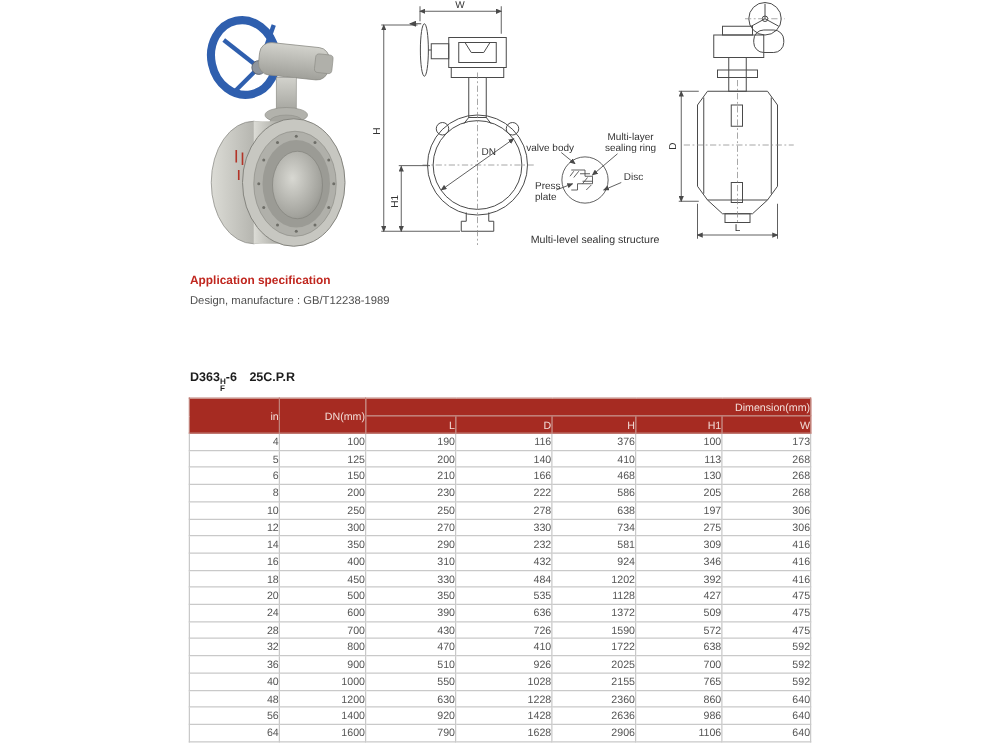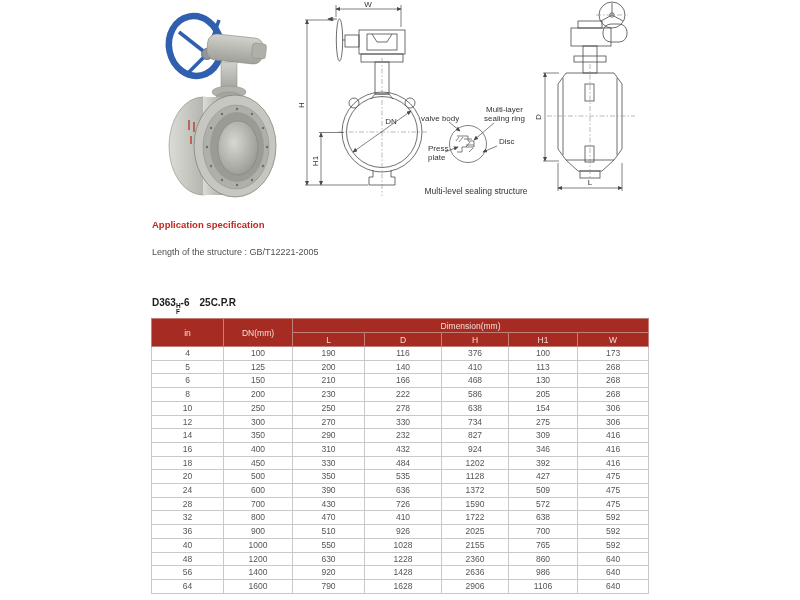--- a/index.html
+++ b/index.html
@@ -1,28 +1,28 @@
 <!DOCTYPE html>
 <html><head>
 <meta charset="utf-8">
 <style>
   html,body{margin:0;padding:0;background:#fff;}
   .page{position:relative;width:800px;height:600px;background:#ffffff;overflow:hidden;
         font-family:"Liberation Sans",sans-serif;}
   svg text{font-family:"Liberation Sans",sans-serif;}
   .fig{position:absolute;}
   .spec-block{position:absolute;left:152px;top:219px;}
-  .spec-heading{margin:0 0 17px 0;font-size:9.5px;font-weight:bold;color:#c0271f;}
+  .spec-heading{margin:0 0 5px 0;font-size:9.5px;font-weight:bold;color:#c0271f;}
   .spec-lines div{font-size:9px;line-height:11px;color:#4f4f4f;}
   .model-title{position:absolute;left:152px;top:297px;font-size:10px;font-weight:bold;color:#1c1c1c;}
   .supsub{display:inline-flex;flex-direction:column;font-size:6.5px;line-height:6px;
           font-weight:bold;vertical-align:-2px;}
   .model-code{margin-left:10px;}
   .dim-table{position:absolute;left:151px;top:318px;width:497px;border-collapse:collapse;
-             table-layout:fixed;font-size:8.5px;color:#555;text-align:center;
+             table-layout:fixed;font-size:8.5px;color:#555;text-align:right;
              border:1px solid #c9c9c9;padding-left:32px;}
   .dim-table th{background:#a62b22;color:#f3ded9;font-weight:normal;font-size:8.5px;
                 border:1px solid #c08078;height:13px;padding:0;}
   .dim-table td{border:1px solid #c9c9c9;height:12.7px;line-height:12.7px;padding:0;}
 </style>
 </head>
 <body>
 
 <div class="page">
 
@@ -208,21 +208,21 @@
     </g>
     <g font-size="8" fill="#333">
       <text x="8" y="117" text-anchor="middle" transform="rotate(-90 8 117)">D</text>
       <text x="57" y="185" text-anchor="middle">L</text>
     </g>
   </svg>
 
   <div class="spec-block">
     <h3 class="spec-heading">Application specification</h3>
     <div class="spec-lines">
-        <div>Length of the structure : GB/T12221-2005</div>
+        <div>Design, manufacture : GB/T12238-1989</div>
       </div>
   </div>
 
   <div class="model-title">
     <span>D363</span><span class="supsub">
         <span>H</span>
         <span>F</span>
       </span><span>-6</span><span class="model-code">25C.P.R</span>
   </div>
 
@@ -286,38 +286,38 @@
           <td>586</td>
           <td>205</td>
           <td>268</td>
         </tr>
         <tr>
           <td>10</td>
           <td>250</td>
           <td>250</td>
           <td>278</td>
           <td>638</td>
-          <td>154</td>
+          <td>197</td>
           <td>306</td>
         </tr>
         <tr>
           <td>12</td>
           <td>300</td>
           <td>270</td>
           <td>330</td>
           <td>734</td>
           <td>275</td>
           <td>306</td>
         </tr>
         <tr>
           <td>14</td>
           <td>350</td>
           <td>290</td>
           <td>232</td>
-          <td>827</td>
+          <td>581</td>
           <td>309</td>
           <td>416</td>
         </tr>
         <tr>
           <td>16</td>
           <td>400</td>
           <td>310</td>
           <td>432</td>
           <td>924</td>
           <td>346</td>

